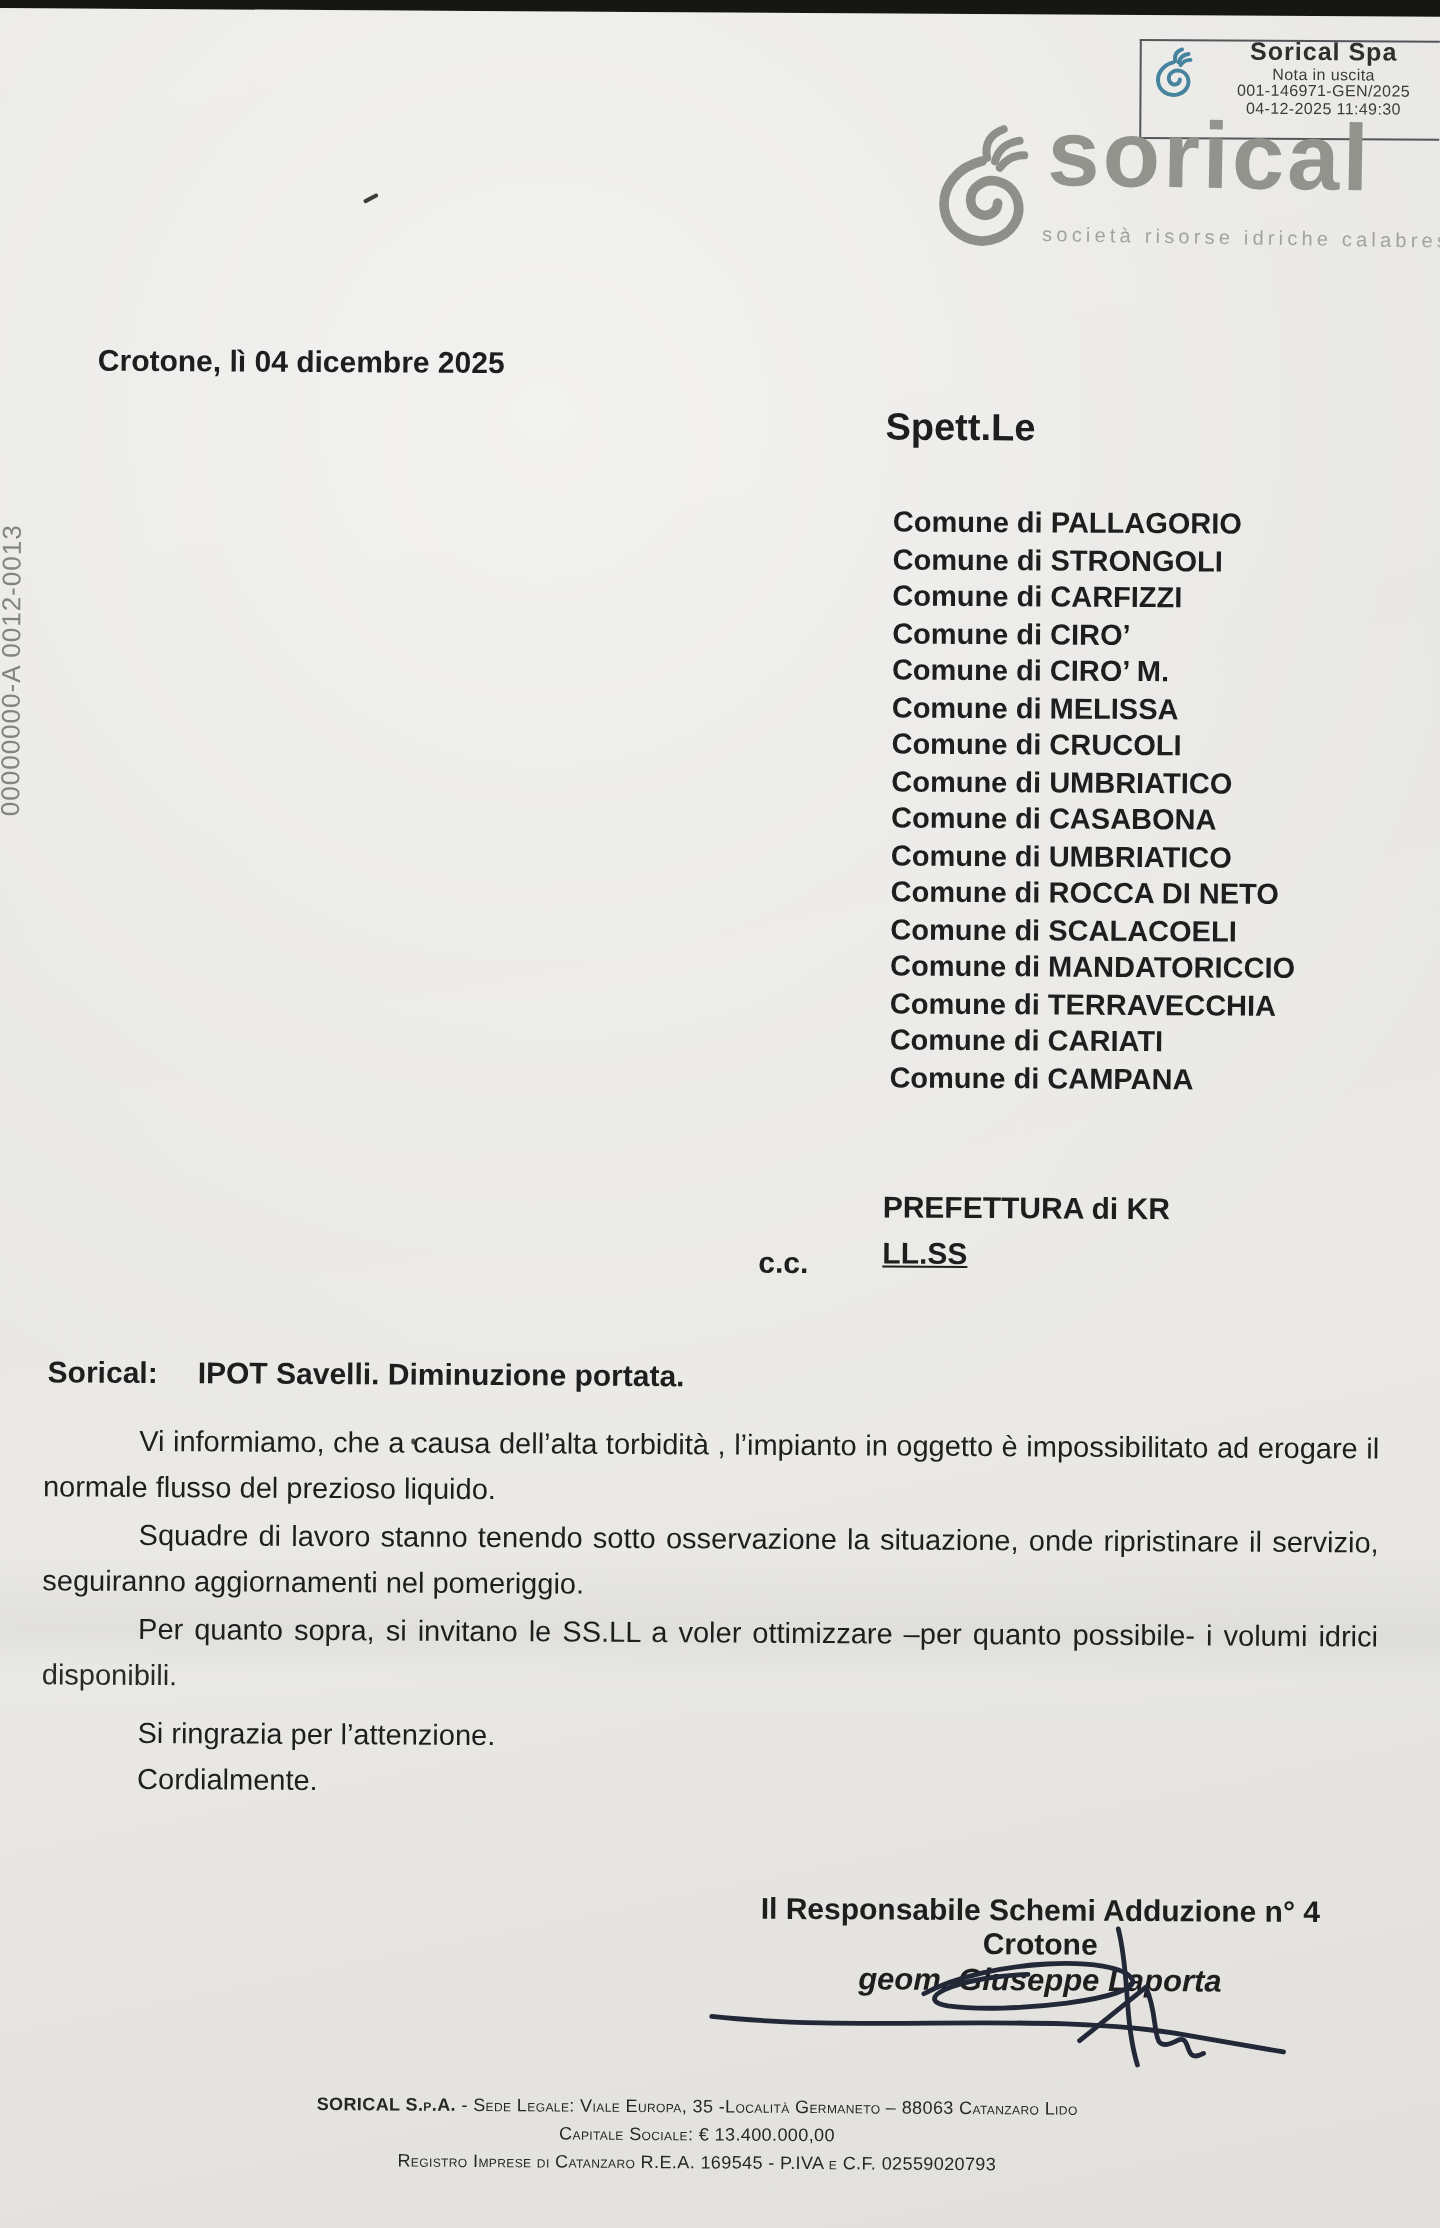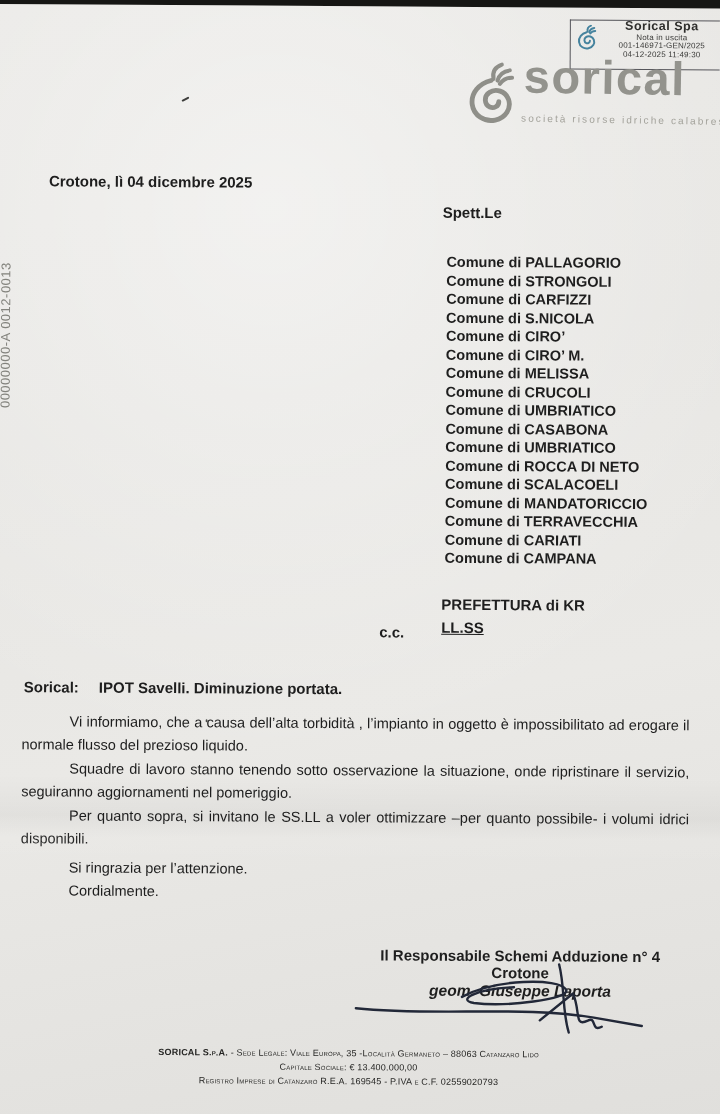--- a/index.html
+++ b/index.html
@@ -36,21 +36,21 @@
   .stamp-text{flex:1;text-align:center;line-height:1.1;}
   .stamp-company{font-size:12.5px;font-weight:600;color:#2e2e2c;letter-spacing:.5px;}
   .stamp-sub{font-size:8px;color:#3a3a38;letter-spacing:.2px;}
 
   
   .logo{position:absolute;left:464px;top:56px;width:250px;height:78px;transform:rotate(.6deg);}
   .logo-word{position:absolute;left:60px;top:-10px;font-size:47px;font-weight:700;letter-spacing:1.5px;color:#93938d;}
   .logo-tagline{position:absolute;left:58px;top:54px;font-size:10px;letter-spacing:2.1px;color:#a3a29b;white-space:nowrap;}
 
   .place-date{position:absolute;left:50px;top:172px;font-size:15px;font-weight:600;}
-  .salutation{position:absolute;left:444px;top:201px;font-size:15px;font-weight:600;}
+  .salutation{position:absolute;left:444px;top:201px;font-size:19px;font-weight:600;}
 
   .recipients{position:absolute;left:448px;top:250px;font-size:14.5px;line-height:18.5px;}
   .recipient-row{white-space:nowrap;}
   .rec-prefix{font-weight:600;}
   .rec-name{font-weight:700;}
 
   .cc-block{position:absolute;left:383px;top:590px;font-size:15px;line-height:23px;}
   .cc-label{position:absolute;left:0;top:0;font-weight:600;margin-top:28px;}
   .cc-list{position:absolute;left:62px;top:0;font-weight:700;white-space:nowrap;}
   .cc-list .cc-item:last-child{text-decoration:underline;}
@@ -136,24 +136,20 @@
         <div class="recipient-row">
         <span class="rec-prefix">Comune di</span>
         <span class="rec-name">STRONGOLI</span>
       </div>
         <div class="recipient-row">
         <span class="rec-prefix">Comune di</span>
         <span class="rec-name">CARFIZZI</span>
       </div>
         <div class="recipient-row">
         <span class="rec-prefix">Comune di</span>
-        <span class="rec-name">S.NICOLA</span>
-      </div>
-        <div class="recipient-row">
-        <span class="rec-prefix">Comune di</span>
         <span class="rec-name">CIRO’</span>
       </div>
         <div class="recipient-row">
         <span class="rec-prefix">Comune di</span>
         <span class="rec-name">CIRO’ M.</span>
       </div>
         <div class="recipient-row">
         <span class="rec-prefix">Comune di</span>
         <span class="rec-name">MELISSA</span>
       </div>

